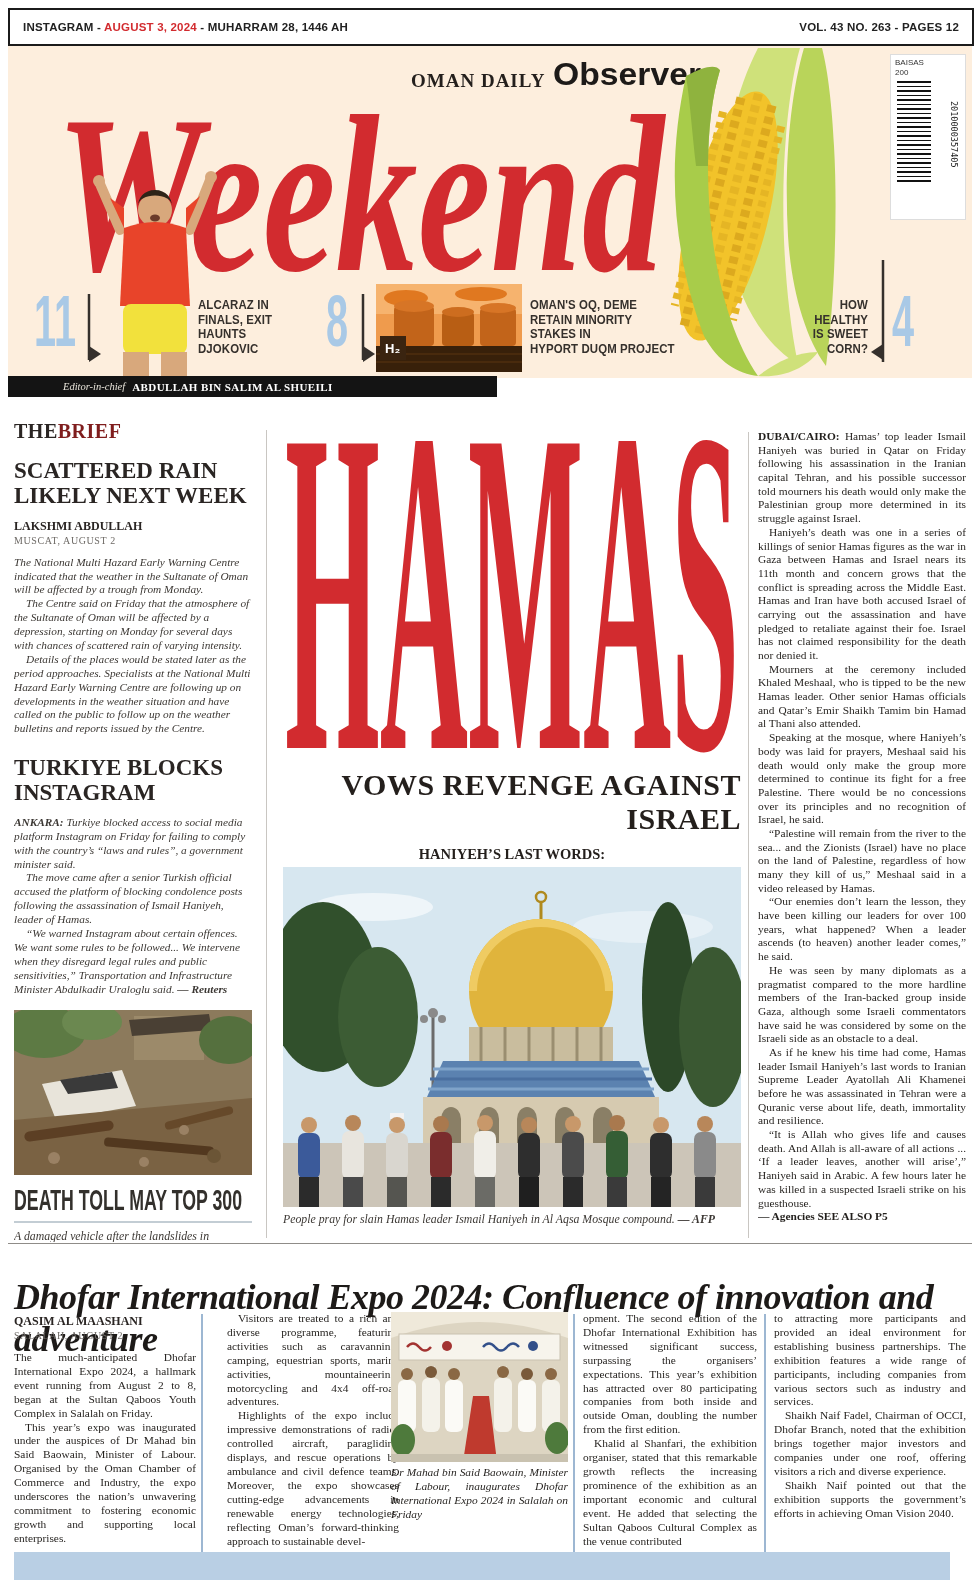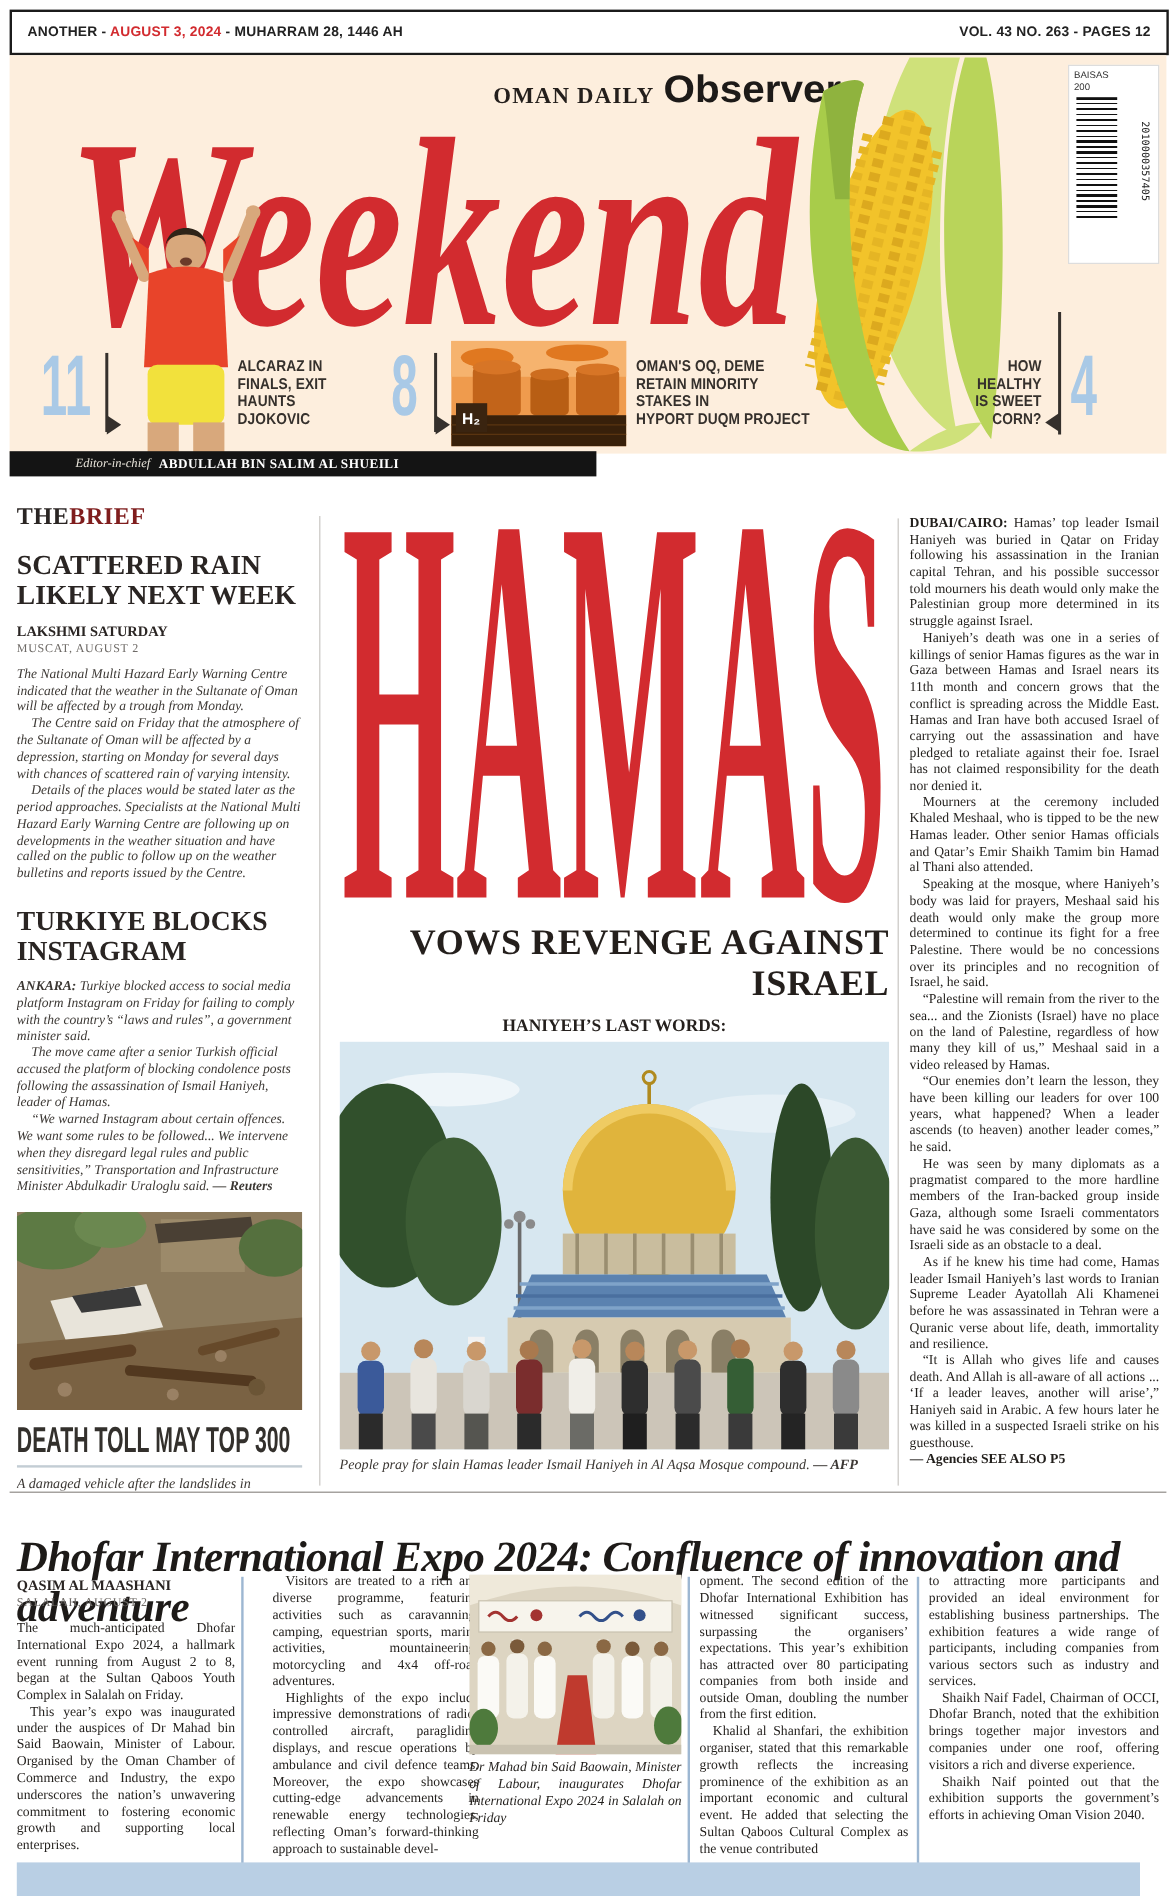--- a/index.html
+++ b/index.html
@@ -76,21 +76,21 @@
   .ecap{font-style:italic;font-size:11.2px;line-height:1.25;color:#3c3834;margin:5px 0 0 0;}
   .bottomband{position:absolute;left:14px;top:1552px;width:936px;height:28px;background:#b9cfe4;}
 </style>
 </head>
 <body>
 
 <div id="page">
 
   <div class="topbar" style="width:936px;">
     <div>
-      <span>ANOTHER - </span><span class="red">AUGUST 3, 2024</span><span> - MUHARRAM 28, 1446 AH</span>
+      <span>INSTAGRAM - </span><span class="red">AUGUST 3, 2024</span><span> - MUHARRAM 28, 1446 AH</span>
     </div>
     <div>VOL. 43 NO. 263 - PAGES 12</div>
   </div>
 
   <div class="masthead">
 
     <div class="papername">
       <span class="small">OMAN DAILY</span>
       <svg width="150" height="34" viewBox="0 0 150 34">
         <text x="0" y="27" font-family="Liberation Sans,sans-serif" font-weight="bold" font-size="32" fill="#1d1a18" textLength="148" lengthAdjust="spacingAndGlyphs">Observer</text>
@@ -199,21 +199,21 @@
 
   <div class="vrule" style="left:266px;top:430px;height:808px;"></div>
   <div class="vrule" style="left:748px;top:432px;height:806px;"></div>
 
   <div class="col-left">
     <div class="thebrief">
       <span>THE</span><span class="red">BRIEF</span>
     </div>
 
     <h2 class="bhead">SCATTERED RAIN LIKELY NEXT WEEK</h2>
-    <div class="byline">LAKSHMI SATURDAY</div>
+    <div class="byline">LAKSHMI ABDULLAH</div>
     <div class="dateline">MUSCAT, AUGUST 2</div>
     <div class="brief-body">
       <p>The National Multi Hazard Early Warning Centre indicated that the weather in the Sultanate of Oman will be affected by a trough from Monday.</p>
       <p class="ind">The Centre said on Friday that the atmosphere of the Sultanate of Oman will be affected by a depression, starting on Monday for several days with chances of scattered rain of varying intensity.</p>
       <p class="ind">Details of the places would be stated later as the period approaches. Specialists at the National Multi Hazard Early Warning Centre are following up on developments in the weather situation and have called on the public to follow up on the weather bulletins and reports issued by the Centre.</p>
     </div>
 
     <h2 class="bhead" style="margin-top:20px;">TURKIYE BLOCKS INSTAGRAM</h2>
     <div class="brief-body">
       <p><span class="bold">ANKARA: </span><span>Turkiye blocked access to social media platform Instagram on Friday for failing to comply with the country’s “laws and rules”, a government minister said.</span></p>

